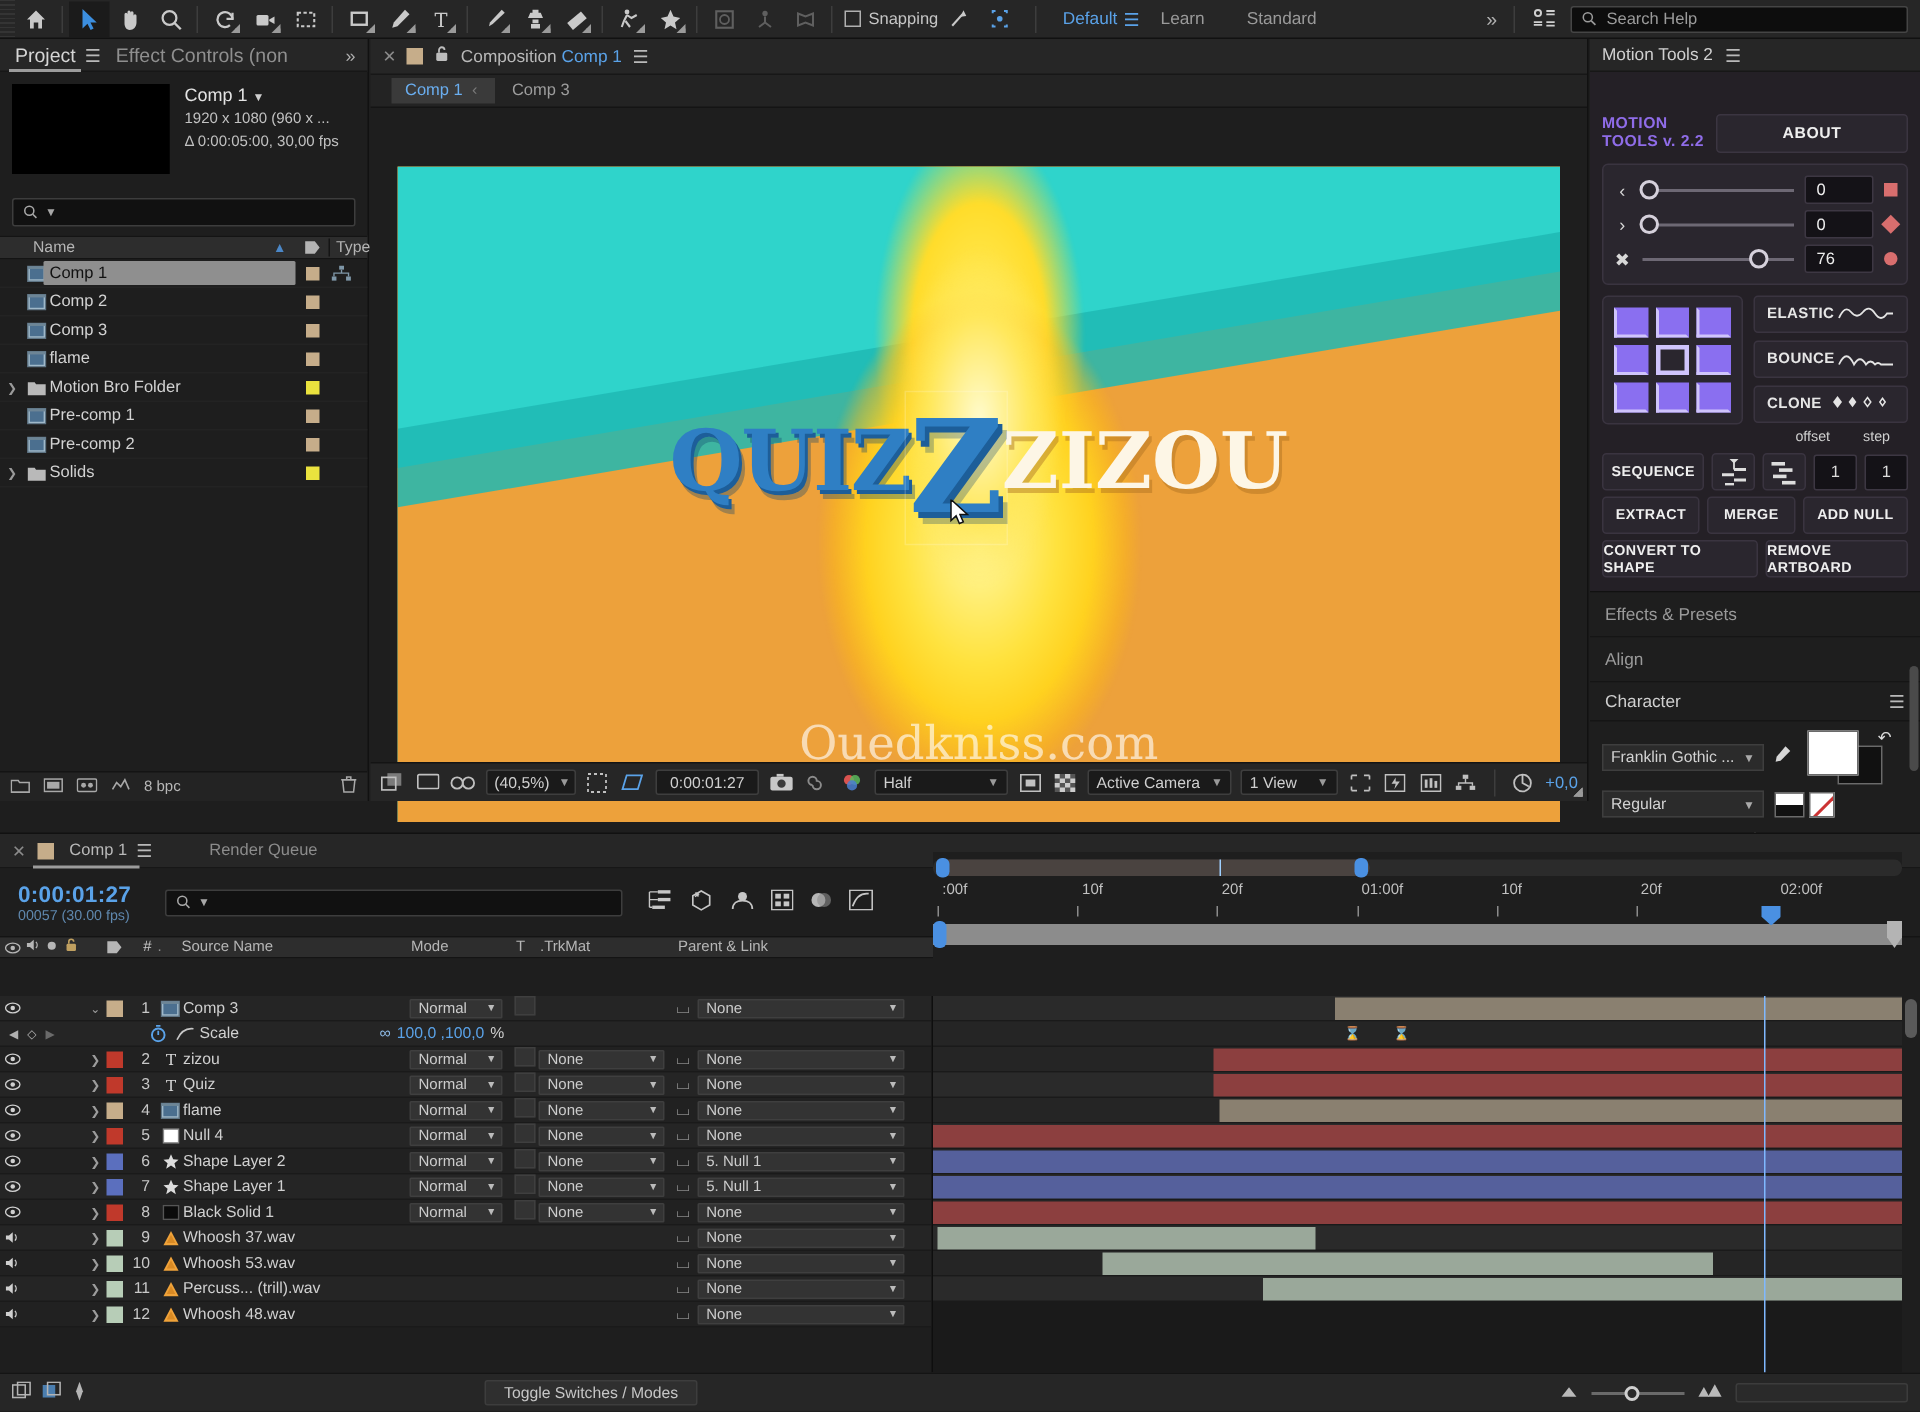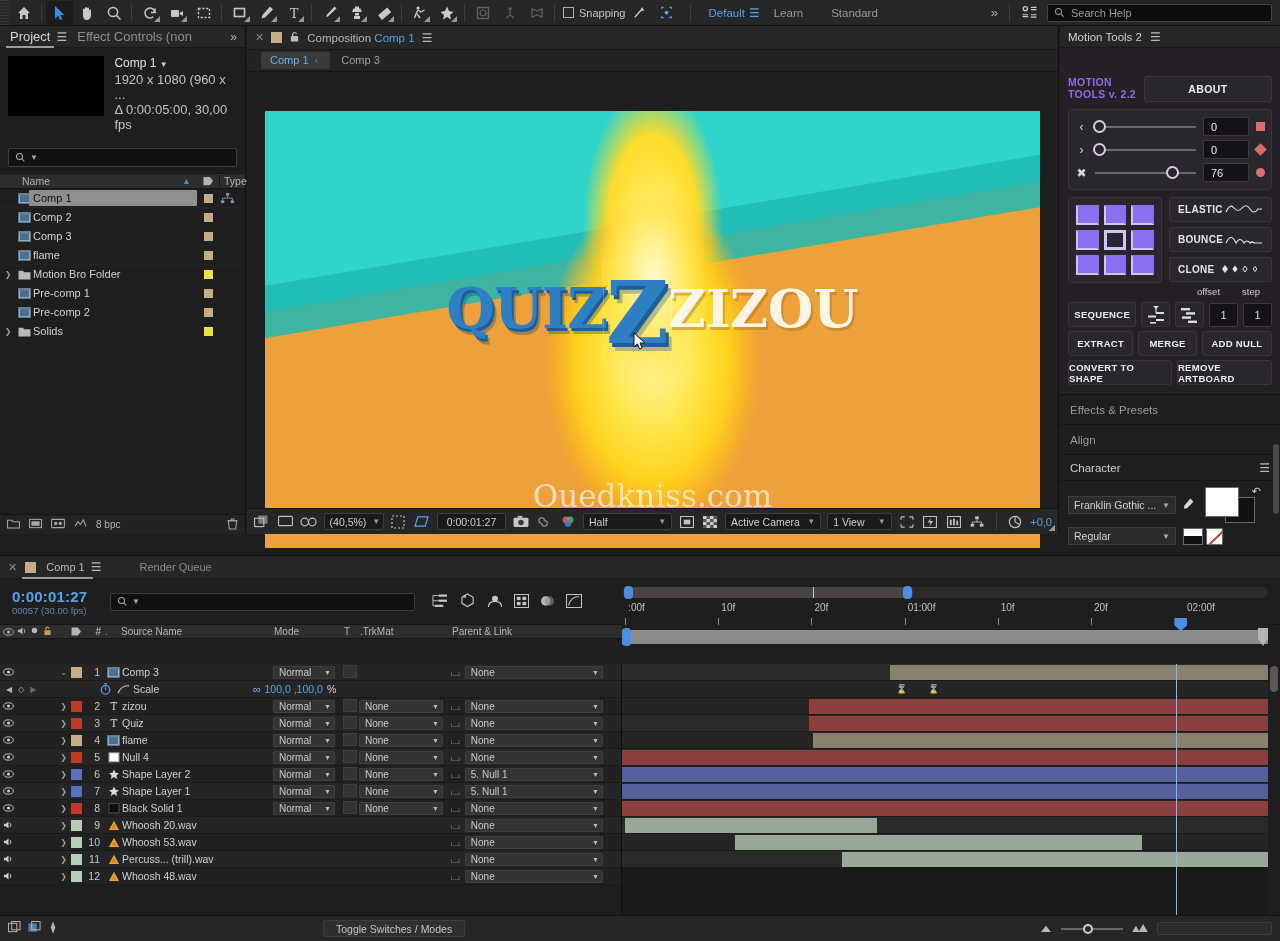--- a/index.html
+++ b/index.html
@@ -56,21 +56,21 @@
 
   
   .project {
     position:absolute; left:0; top:26px; width:246px; height:508px;
     background:#1e1e1e; border-right:1px solid #111;
   }
   .proj-head { display:flex; padding:8px 8px 4px 8px; gap:10px; }
   .proj-thumb { width:105px;height:60px;background:#000; border:1px solid #000;}
   .proj-meta { font-size:11px; color:#cfcfcf; line-height:15px; }
   .proj-meta .t1 { color:#e3e3e3; font-size:12px; }
-  .proj-meta .t2, .proj-meta .t3 { color:#c2c2c2; font-size:13px;}
+  .proj-meta .t2, .proj-meta .t3 { color:#c2c2c2; font-size:10px;}
   .proj-search {
     margin:12px 8px 6px 8px; height:19px; background:#111; border:1px solid #3d3d3d;
     border-radius:2px; display:flex; align-items:center; padding:0 6px; gap:4px;
   }
   .col-head {
     height:16px; background:#2d2d2d; border-top:1px solid #141414; border-bottom:1px solid #141414;
     display:flex;align-items:center; font-size:10.5px; color:#b4b4b4;
   }
   .col-head .c-name { flex:1; padding-left:22px;}
   .col-head .c-sortarrow{ color:#4b87c7; font-size:9px; padding-right:6px;}
@@ -251,21 +251,21 @@
   .kf-graph{width:20px;display:flex;align-items:center;justify-content:center;}
   .kf-name{width:120px;}
   .kf-val{color:#5aa2e8;display:flex;align-items:center;gap:4px;}
 
   .track-area{position:absolute;left:622px;top:108px;right:12px;bottom:26px;background:#1a1a1a;overflow:hidden;}
   .bar{position:absolute;height:15px;top:1px;}
   .trow{position:relative;height:17px;border-bottom:1px solid #1a1a1a;background:#2a2a2a;}
   .trow.dark{background:#252525;}
   .playhead{position:absolute;top:0;bottom:0;width:1px;background:#7fb8ff;z-index:5;}
 
-  .tl-ruler{position:absolute;left:622px;top:26px;right:12px;height:82px;background:#1e1e1e;}
+  .tl-ruler{position:absolute;left:622px;top:12px;right:12px;height:82px;background:#1e1e1e;}
   .wa-bar{position:absolute;left:0;right:0;top:5px;height:11px;background:#2b2b2b;border-radius:5px;}
   .wa-fill{position:absolute;top:5px;height:11px;background:#4a4340;border-radius:5px;}
   .wa-handle{position:absolute;top:4px;width:9px;height:13px;background:#4a90e2;border-radius:4px;}
   .ruler-ticks{position:absolute;left:0;right:0;top:20px;height:24px;}
   .tick{position:absolute;top:16px;width:1px;height:7px;background:#8b8b8b;}
   .tlab{position:absolute;top:0px;color:#c2c2c2;font-size:10px;}
   .nav-bar{position:absolute;left:0;right:0;top:48px;height:14px;background:#8c8c8c;border-radius:0;}
   .nav-left{position:absolute;left:0;top:46px;width:9px;height:18px;background:#4a90e2;border-radius:4px;}
   .nav-right{position:absolute;right:0;top:46px;width:10px;height:18px;background:#b4b4b4;
      clip-path:polygon(0 0,100% 0,100% 60%,50% 100%,0 60%);}
@@ -1524,21 +1524,21 @@
           <span class="lr-color">
             <span class="lr-sw" style="background:#b7cdb7"></span>
           </span>
           <span class="lr-num">9</span>
           <span class="lr-ico">
             <svg width="12" height="11" viewBox="0 0 13 12">
               <path d="M6.5 0.8 L12 11 H1Z" fill="#f0a33a"></path>
               <path d="M6.5 3.5 L9.6 9.5 H3.4Z" fill="#d98a24"></path>
             </svg>
           </span>
-          <span class="lr-name">Whoosh 20.wav</span>
+          <span class="lr-name">Whoosh 37.wav</span>
           <span class="lr-mode"></span>
           <span class="lr-t"></span>
           <span class="lr-trk"></span>
           <span class="lr-par">
             <span class="pickwhip">⌴</span>
             <span class="dd" style="width:138px">
               <span>None</span>
               <span style="font-size:7px;color:#bbb">▼</span>
             </span>
           </span>

